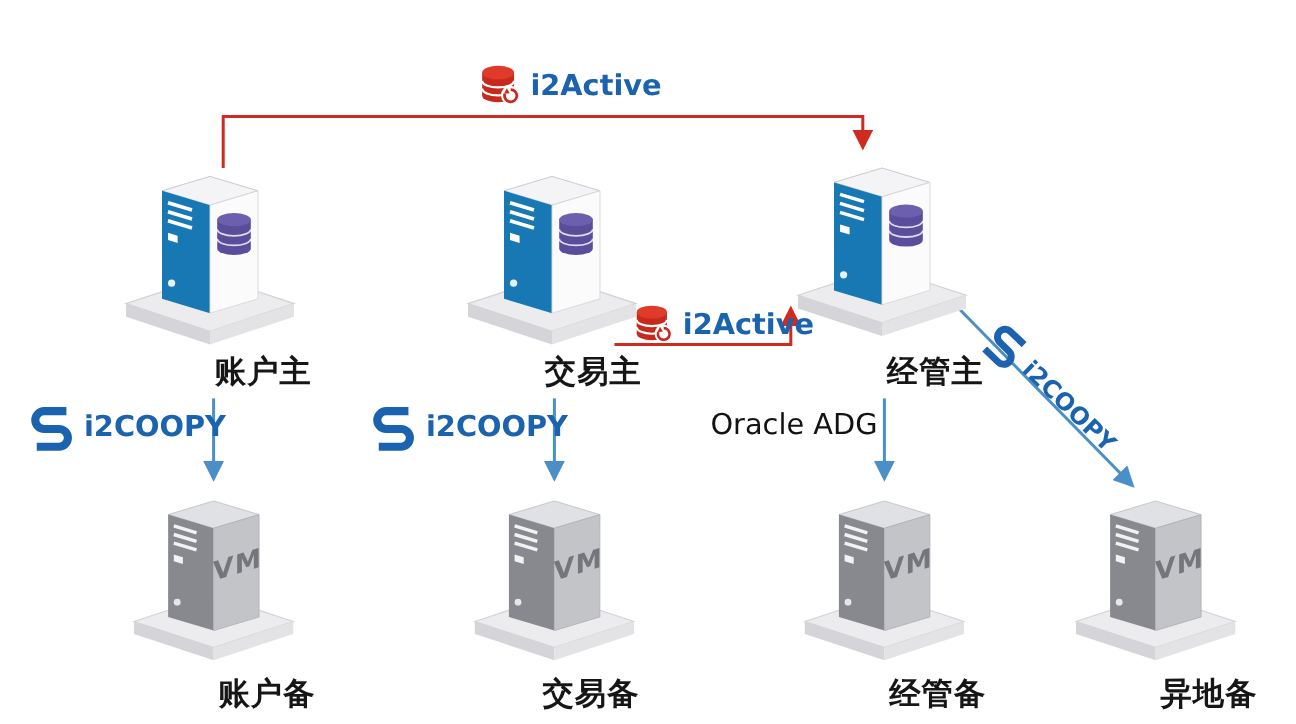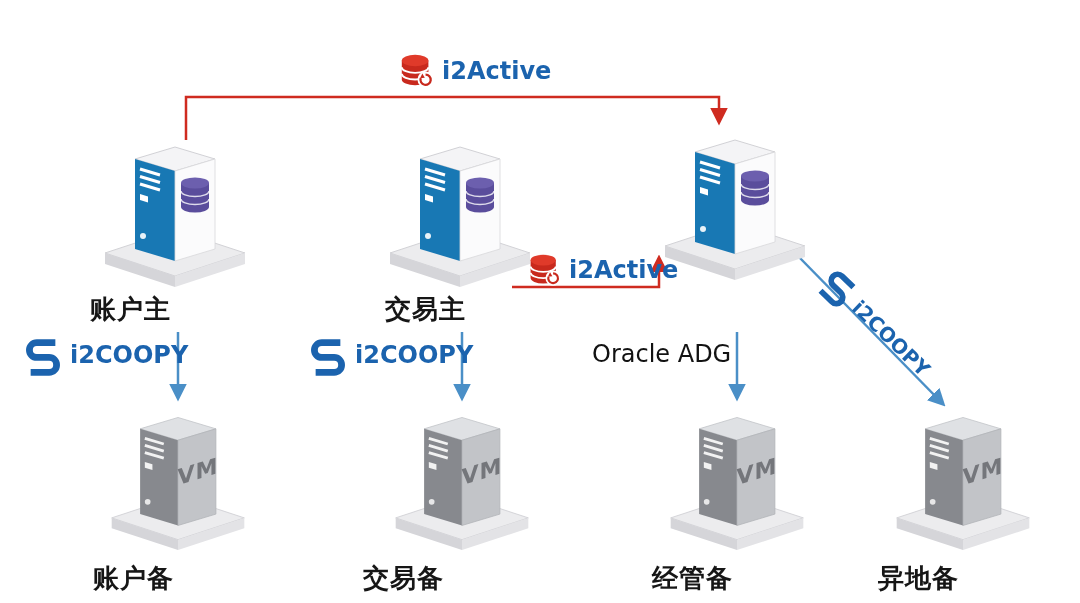--- a/index.html
+++ b/index.html
@@ -3,21 +3,21 @@
 <meta charset="utf-8">
 <style>
   html,body{margin:0;padding:0;background:#fff;}
   .stage{
     position:relative;width:1080px;height:603px;background:#ffffff;overflow:hidden;
     font-family:"DejaVu Sans","Liberation Sans",sans-serif;
   }
   .layer{position:absolute;left:0;top:0;width:1080px;height:603px;pointer-events:none;}
   .node{position:absolute;}
   .nodelabel{
-    position:absolute;width:170px;text-align:left;
+    position:absolute;width:170px;text-align:right;
     font-size:26px;font-weight:600;color:#161616;letter-spacing:1px;
   }
   .linklabel{
     position:absolute;display:flex;align-items:center;gap:6px;
     font-size:24px;font-weight:600;color:#1b63ae;white-space:nowrap;
   }
   .linklabel.black{color:#121212;font-weight:500;}
   .linklabel.diag{transform:rotate(44deg);transform-origin:0 0;font-size:20px;}
   .vm-badge{
     position:absolute;width:44px;height:30px;text-align:center;
@@ -123,21 +123,22 @@
   <svg class="node" style="left:873px;top:404px" width="180" height="152">
       <use href="#sym-backup"></use>
     </svg>
 
   <div class="vm-badge" style="left:176px;top:459px">VM</div>
   <div class="vm-badge" style="left:460px;top:459px">VM</div>
   <div class="vm-badge" style="left:735px;top:459px">VM</div>
   <div class="vm-badge" style="left:961px;top:459px">VM</div>
 
   <div class="nodelabel" style="left:90px;top:292px">账户主</div>
-  <div class="nodelabel" style="left:385px;top:292px">交易主</div>
+  <div class="nodelabel" style="left:365px;top:292px">交易主</div>
+  <div class="nodelabel" style="left:650px;top:292px">经管主</div>
 
   <div class="nodelabel" style="left:93px;top:561px">账户备</div>
   <div class="nodelabel" style="left:363px;top:561px">交易备</div>
   <div class="nodelabel" style="left:878px;top:561px">异地备</div>
   <div class="nodelabel" style="left:652px;top:561px">经管备</div>
 
   <div class="linklabel" style="left:398px;top:52px">
     <svg width="38" height="38">
         <use href="#icon-db"></use>
       </svg>

